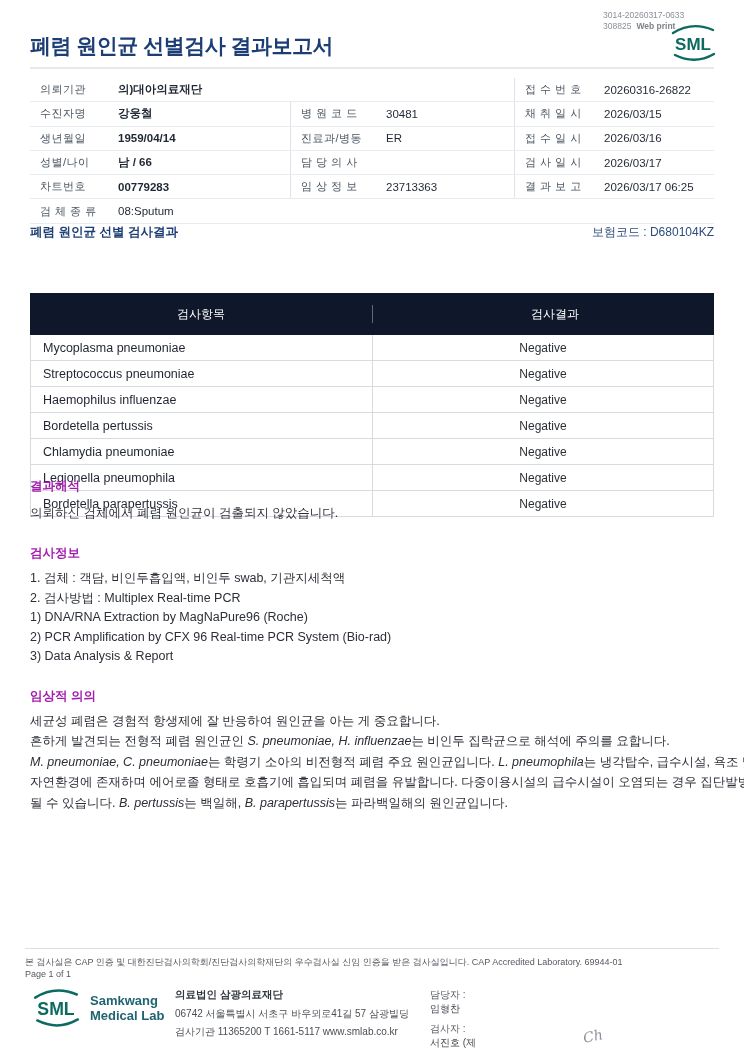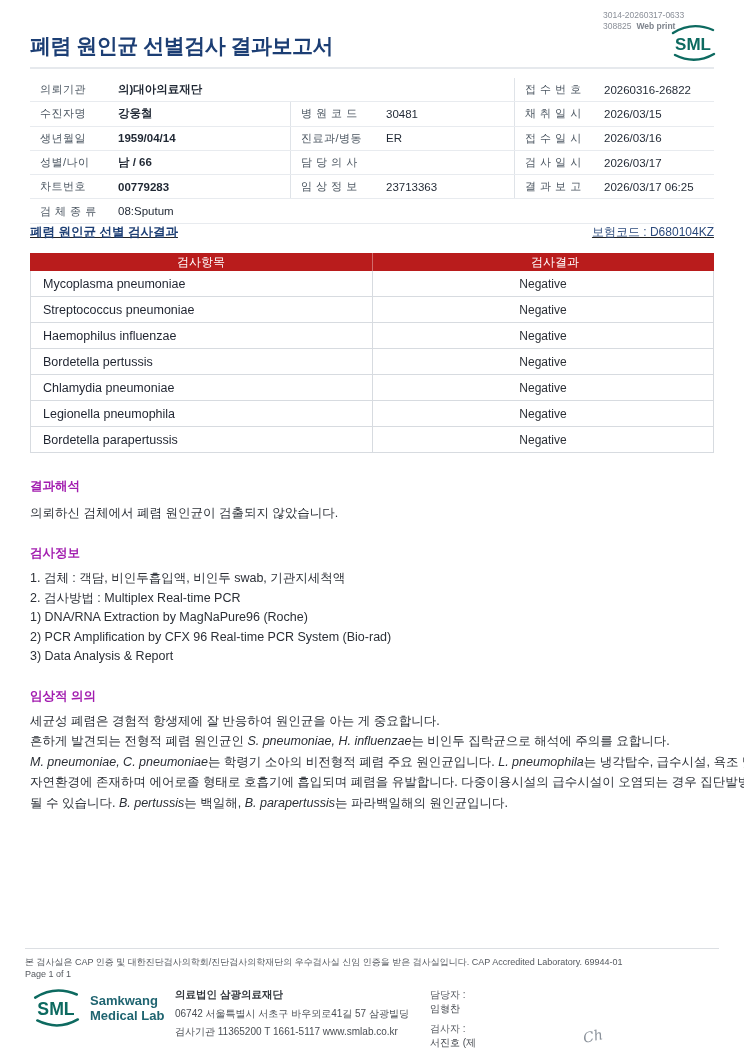--- a/index.html
+++ b/index.html
@@ -18,27 +18,27 @@
   .pi-table{position:absolute;left:30px;right:30px;top:78px;}
   .pi-row{display:grid;grid-template-columns:84px 176px 92px 132px 86px auto;
           align-items:center;height:23.3px;border-bottom:1px solid #e8ebef;}
   .pi-label{font-size:11px;color:#4a5560;letter-spacing:0.5px;padding-left:10px;white-space:nowrap;}
   .pi-value{font-size:11.5px;color:#1f2733;padding-left:4px;white-space:nowrap;}
   .pi-value.b{font-weight:bold;}
   .sep{border-left:1px solid #dfe3e8;height:100%;display:flex;align-items:center;}
 
   
   .section-row{position:absolute;left:30px;right:30px;top:224px;display:flex;
-               justify-content:space-between;align-items:center;text-decoration:underline;}
+               justify-content:space-between;align-items:center;}
   .section-title{font-size:12.5px;font-weight:bold;color:#1c3e74;}
   .insurance-code{font-size:12px;color:#2c4a7c;}
 
   .rt{position:absolute;left:30px;right:30px;top:253px;}
-  .rt-head{display:grid;grid-template-columns:50% 50%;background:#b91c1c;height:18px;
-           align-items:center;}
+  .rt-head{display:grid;grid-template-columns:50% 50%;background:#0f172a;height:42px;
+           align-items:center;margin-top:40px;}
   .rt-head div{color:#fff;font-size:12px;text-align:center;}
   .rt-head div:last-child{border-left:1px solid rgba(255,255,255,0.35);height:18px;line-height:18px;padding-left:23px;}
   .rt-body{border:1px solid #d7dbe0;border-top:none;}
   .rt-row{display:grid;grid-template-columns:50% 50%;height:25px;align-items:center;
           border-bottom:1px solid #d7dbe0;}
   .rt-row:last-child{border-bottom:none;}
   .rt-item{font-size:12.5px;color:#1f2430;padding-left:12px;}
   .rt-result{font-size:12px;color:#2b2f36;text-align:left;border-left:1px solid #d7dbe0;
              height:100%;display:flex;align-items:center;justify-content:center;}
 

